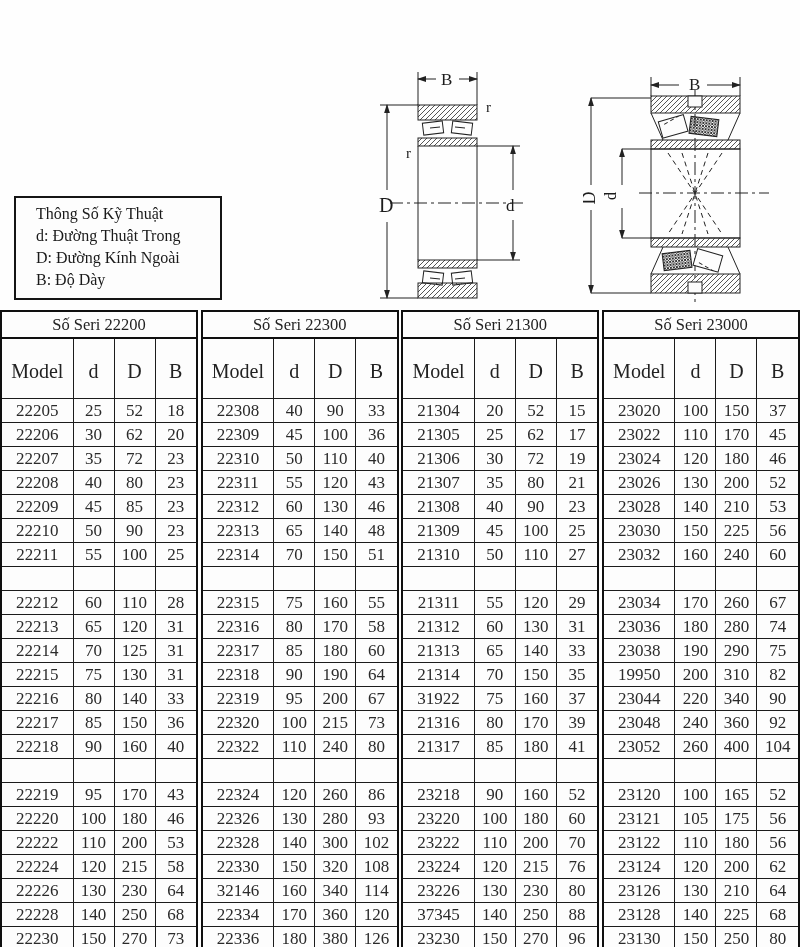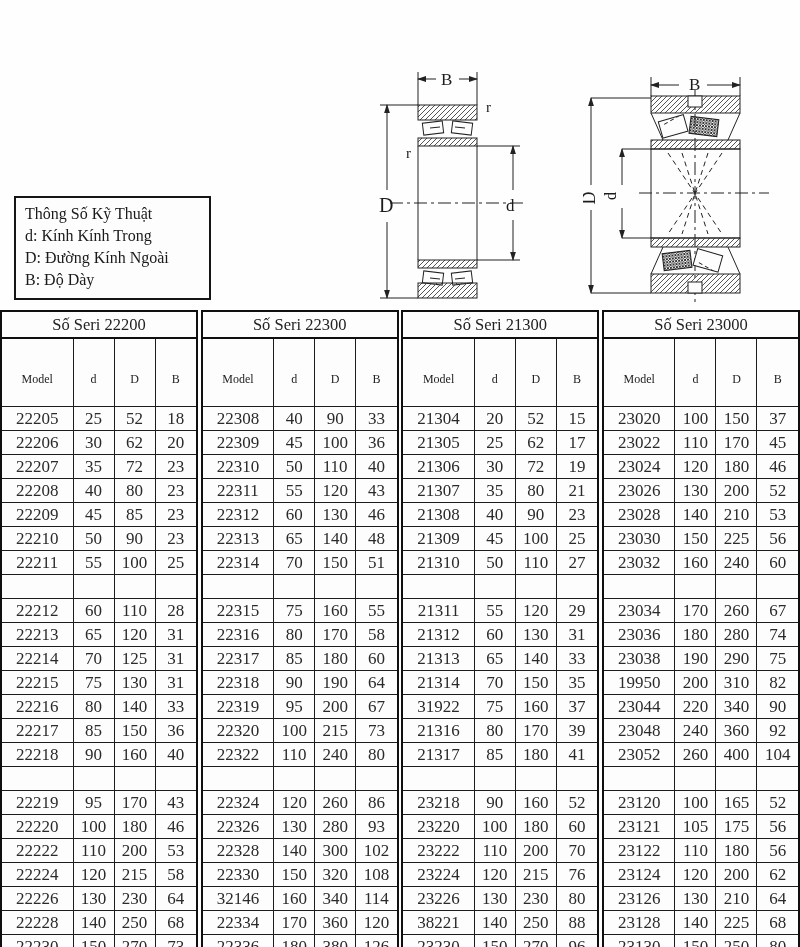--- a/index.html
+++ b/index.html
@@ -5,21 +5,21 @@
   html,body{margin:0;padding:0;}
   body{
     width:800px;height:947px;position:relative;overflow:hidden;
     background:#fefefe;color:#1a1a1a;
     font-family:"Liberation Serif","DejaVu Serif",serif;
   }
   
   .info-box{
     position:absolute;left:14px;top:196px;width:176px;
     border:2px solid #151515;background:#fdfdfd;
-    padding:5px 8px 7px 9px;font-size:16px;line-height:22px;
+    padding:5px 8px 7px 20px;font-size:16px;line-height:22px;
   }
   .info-box div{white-space:nowrap;}
   
   .drawing{position:absolute;}
   .drawing text{font-family:"Liberation Serif","DejaVu Serif",serif;fill:#1c1c1c;}
   
   .tables-wrap{
     position:absolute;left:0;top:310px;width:800px;
     display:flex;justify-content:space-between;
   }
@@ -27,30 +27,30 @@
     border-collapse:collapse;table-layout:fixed;width:196px;
     border:2px solid #0f0f0f;border-bottom:3px solid #0f0f0f;
     font-family:"Liberation Serif","DejaVu Serif",serif;
     background:#fdfdfd;
   }
   table.series-table th, table.series-table td{
     border:1px solid #1c1c1c;text-align:center;vertical-align:middle;
     padding:0;color:#222;overflow:hidden;white-space:nowrap;
   }
   tr.title-row th{height:25px;font-weight:normal;font-size:16.5px;border-bottom:2px solid #0f0f0f;}
-  tr.head-row th{height:53px;font-weight:normal;font-size:12px;vertical-align:middle;padding-top:14px;}
+  tr.head-row th{height:53px;font-weight:normal;font-size:20px;vertical-align:middle;padding-top:6px;}
   tr.data-row td{height:23px;font-size:17px;color:#2a2a2a;}
   tr.spacer-row td{height:23px;}
 </style>
 </head>
 <body>
 
 <div class="info-box">
   <div>Thông Số Kỹ Thuật</div>
-  <div>d: Kính Kính Trong</div>
+  <div>d: Đường Thuật Trong</div>
   <div>D: Đường Kính Ngoài</div>
   <div>B: Độ Dày</div>
 </div>
 
 <svg class="drawing" style="left:370px;top:60px;" width="180" height="248" viewBox="0 0 180 248">
   <defs>
     <pattern id="hatchL" patternUnits="userSpaceOnUse" width="5" height="5">
       <path d="M0,5 L5,0" stroke="#555" stroke-width="1"></path>
     </pattern>
     <marker id="arr" markerWidth="9" markerHeight="7" refX="8" refY="3.5" orient="auto">
@@ -628,21 +628,21 @@
           <td>215</td>
           <td>76</td>
         </tr>
         <tr class="data-row">
           <td>23226</td>
           <td>130</td>
           <td>230</td>
           <td>80</td>
         </tr>
         <tr class="data-row">
-          <td>38221</td>
+          <td>37345</td>
           <td>140</td>
           <td>250</td>
           <td>88</td>
         </tr>
         <tr class="data-row">
           <td>23230</td>
           <td>150</td>
           <td>270</td>
           <td>96</td>
         </tr>

